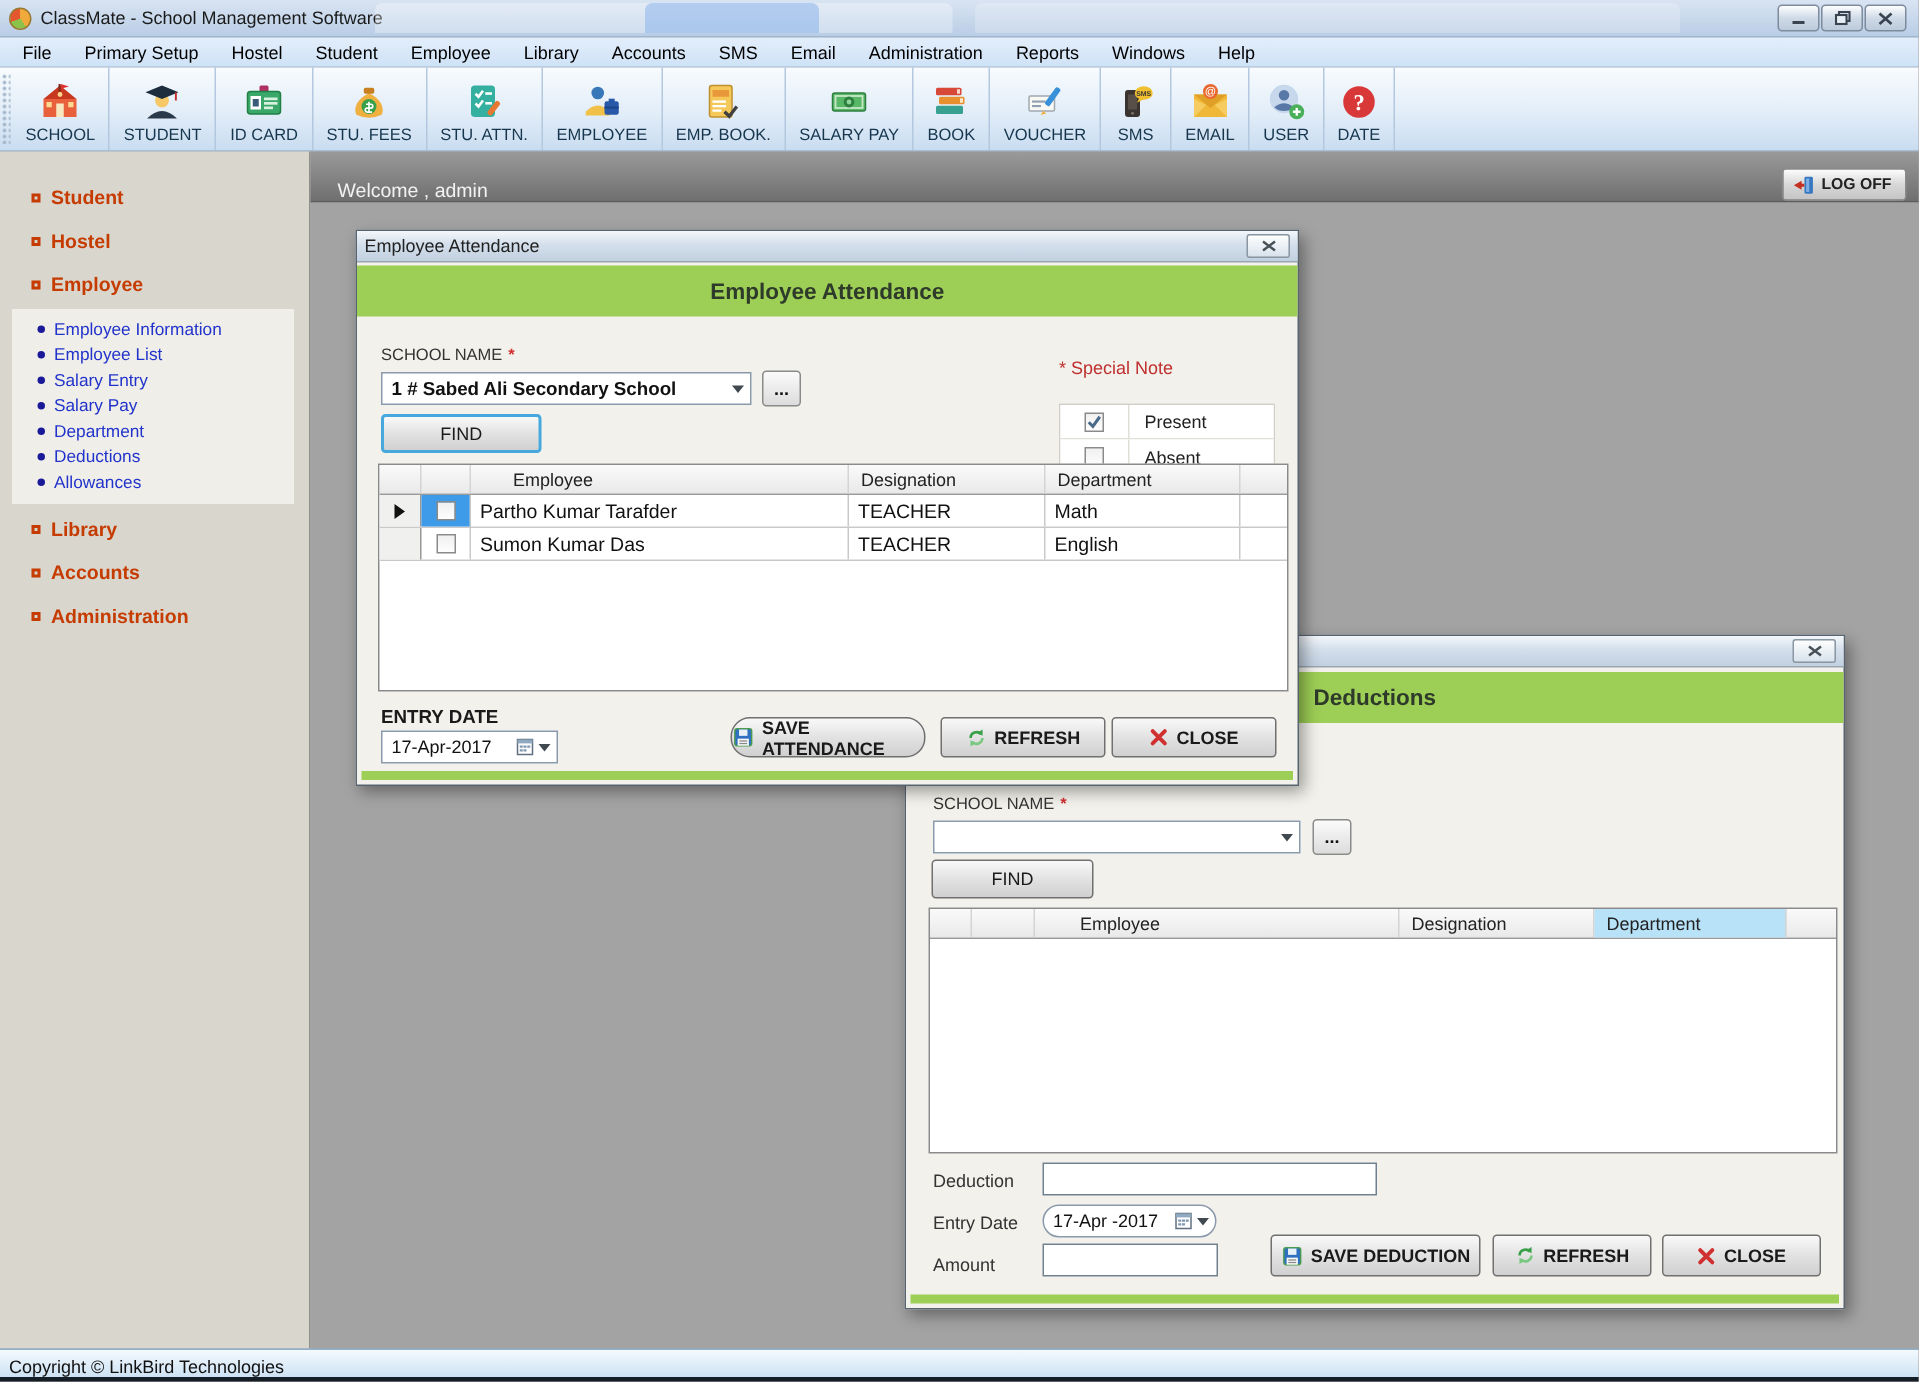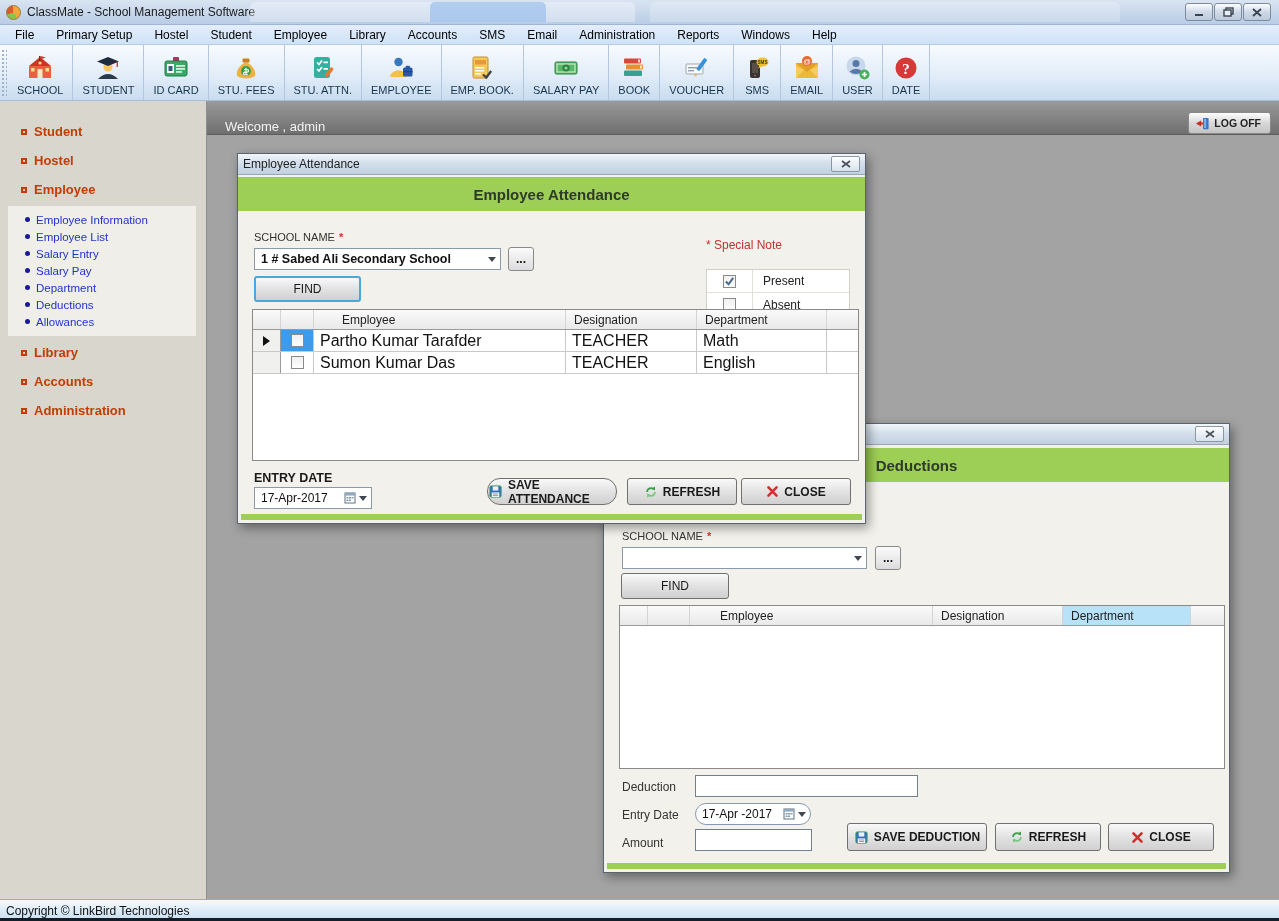--- a/index.html
+++ b/index.html
@@ -100,21 +100,21 @@
   .note-row { display:flex; height:23px; border-bottom:1px solid #e0e0d8; align-items:center; background:#fff; }
   .note-row:last-child { border-bottom:none; }
   .note-chk-cell { width:46px; display:flex; align-items:center; justify-content:center;
     border-right:1px solid #e0e0d8; height:100%; }
   .note-label { padding-left:10px; font-size:12px; color:#222; }
   
   .grid-panel { position:absolute; background:#fff; border:1px solid #8a8a8a; overflow:hidden; }
   .grid-header { display:flex; height:20px; background:linear-gradient(#fafafa,#e9e9e9);
     border-bottom:1px solid #9a9a9a; font-size:12px; color:#222; }
   .gh-cell { display:flex; align-items:center; border-right:1px solid #d4d4d4; overflow:hidden; white-space:nowrap; }
-  .grid-row { display:flex; height:22px; border-bottom:1px solid #c9c9c9; font-size:16px; background:#fff; }
+  .grid-row { display:flex; height:22px; border-bottom:1px solid #c9c9c9; font-size:13px; background:#fff; }
   .g-cell { display:flex; align-items:center; border-right:1px solid #c9c9c9; padding-left:6px; overflow:hidden; white-space:nowrap; }
   .g-sel { background:#f0f0ee; border-right:1px solid #9a9a9a; padding:0; justify-content:center; }
   .g-chk { padding:0; justify-content:center; }
   .g-chk.active { background:#3d9be9; }
   .row-arrow { width:0; height:0; border-top:5px solid transparent; border-bottom:5px solid transparent; border-left:7px solid #111; }
   
   .datepicker { position:absolute; height:22px; background:#fff; border:1px solid #8a9aac;
     display:flex; align-items:center; padding:0 4px 0 6px; font-size:12px; }
   .datepicker .dp-text { flex:1; white-space:nowrap; }
   .datepicker svg { margin-right:3px; }

